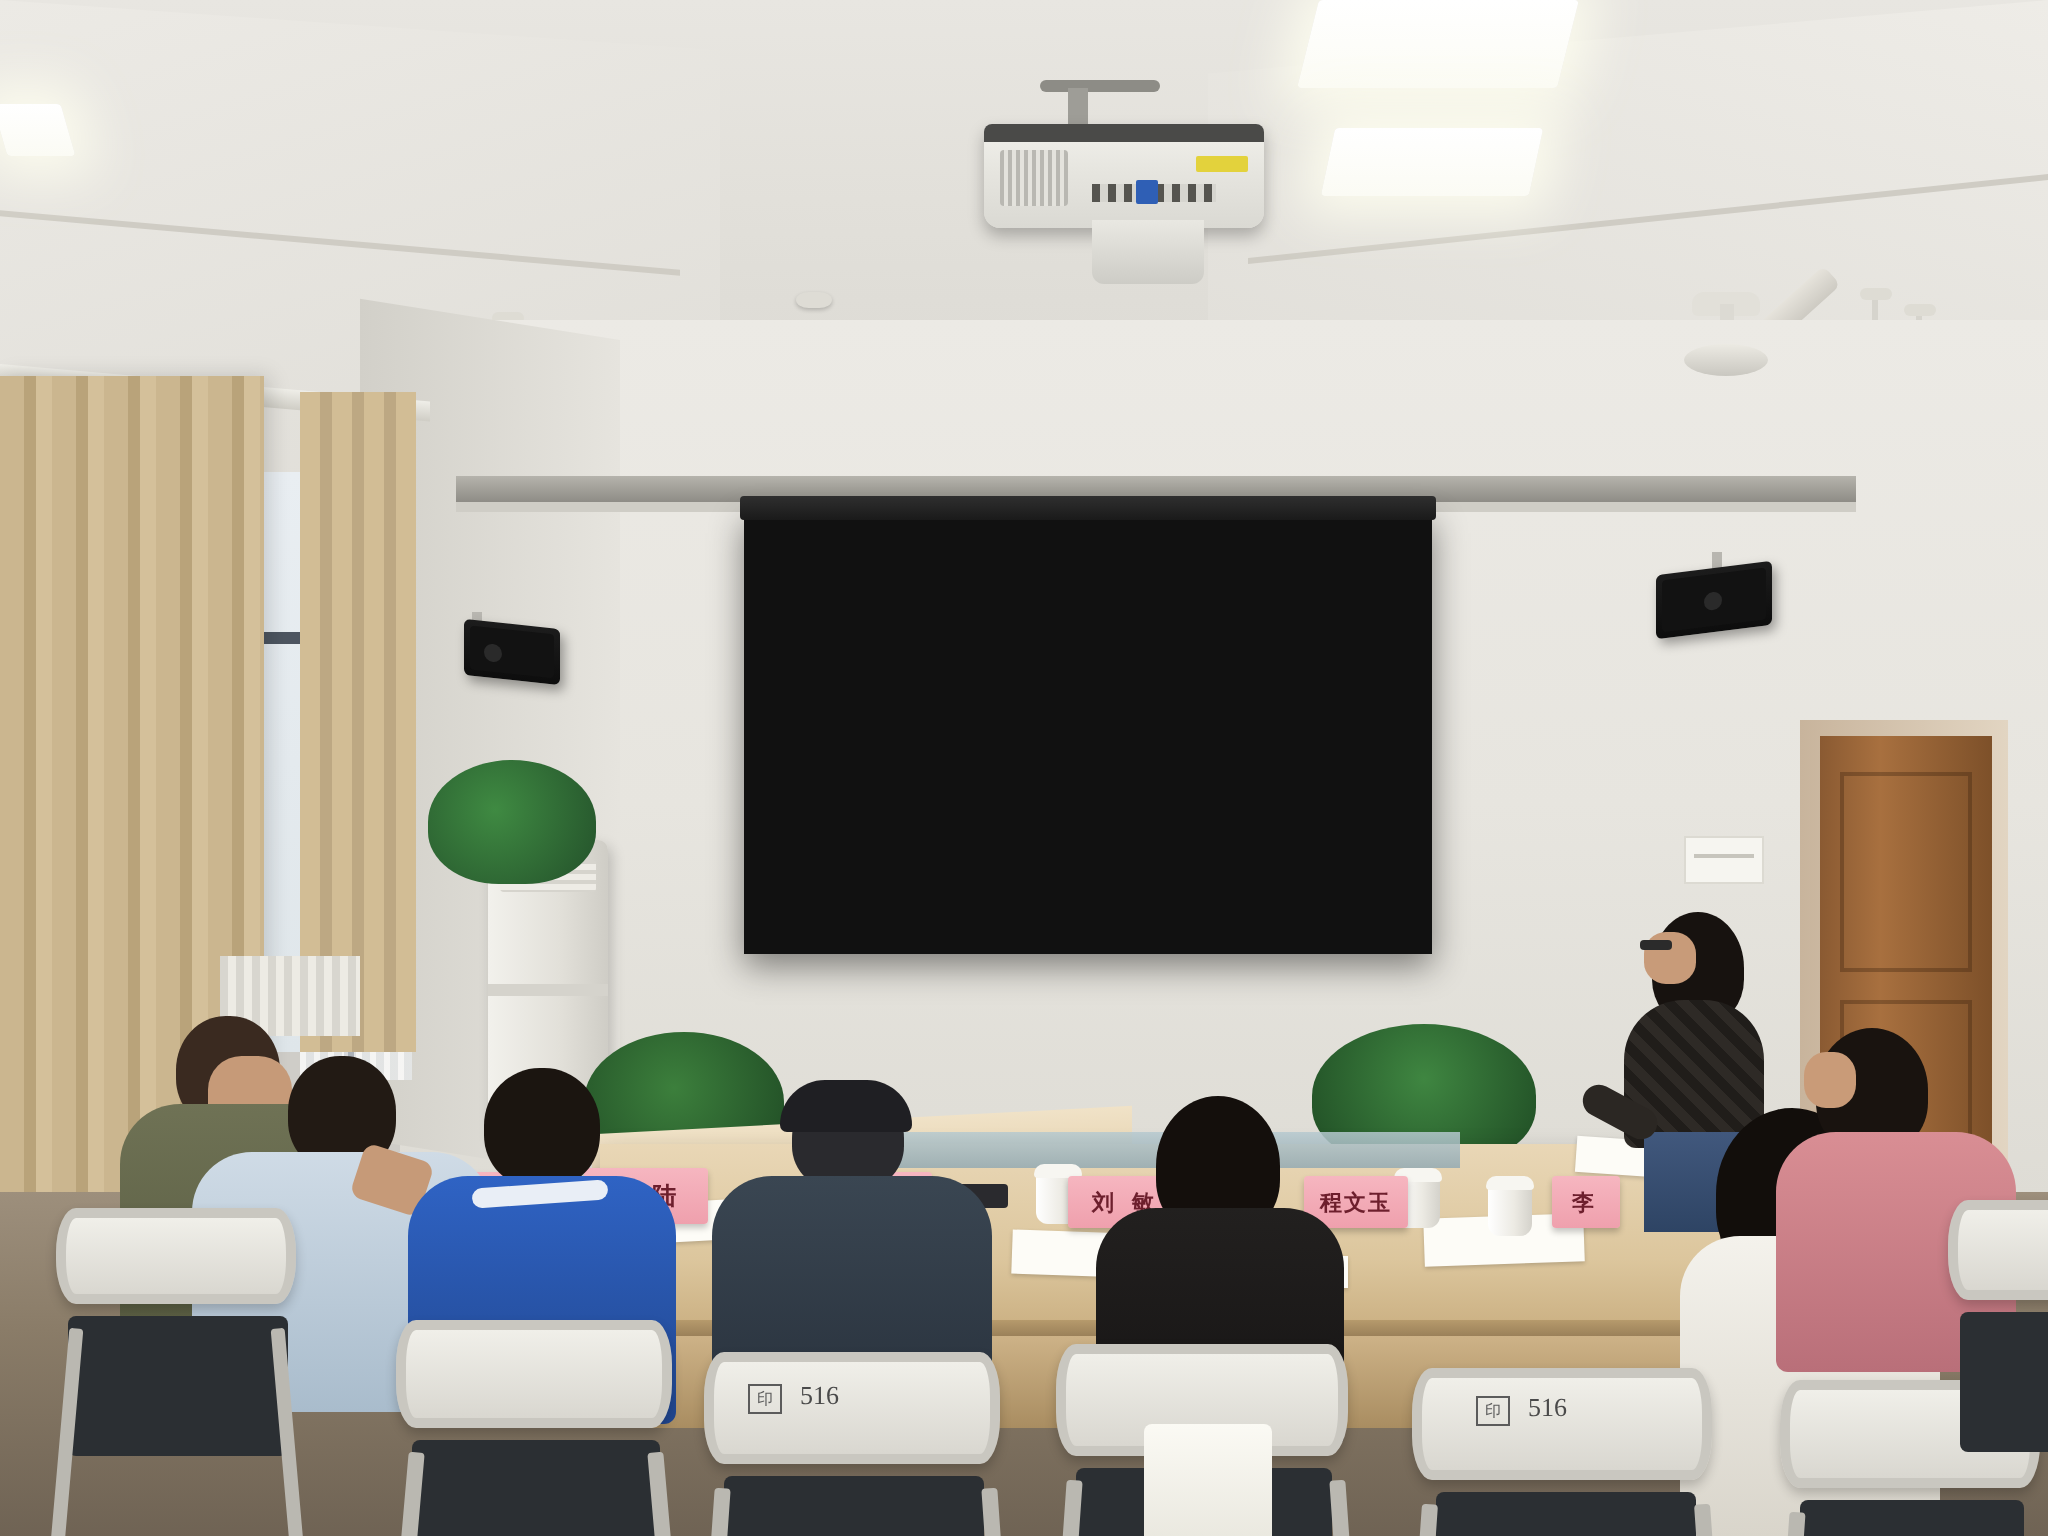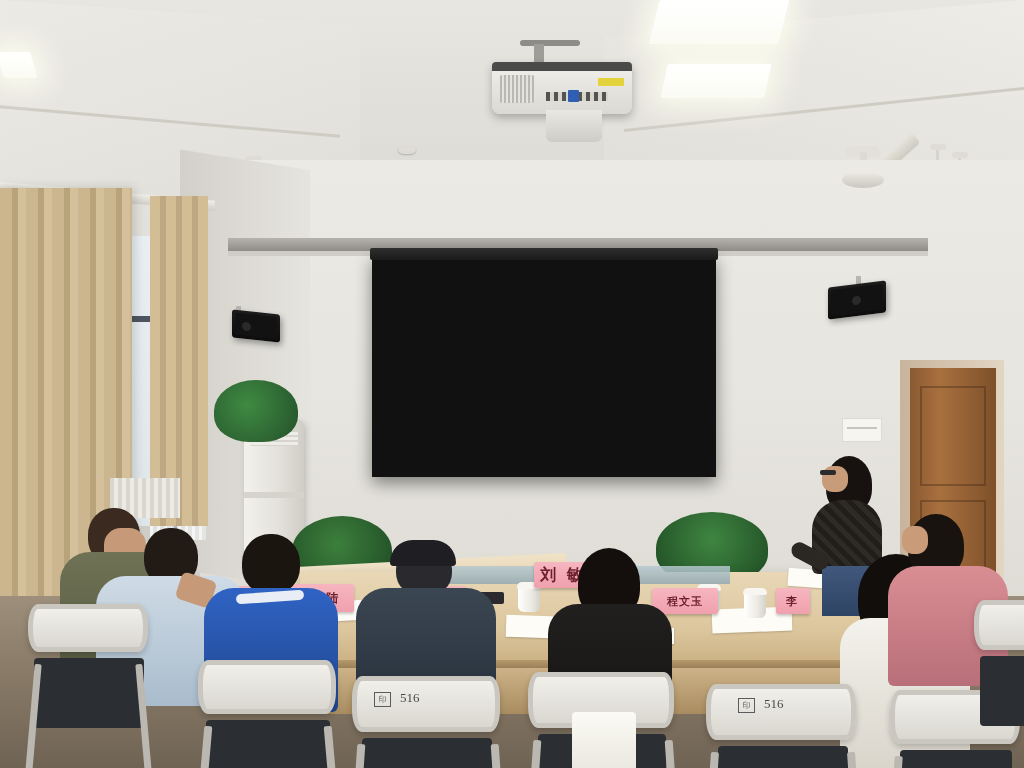--- a/index.html
+++ b/index.html
@@ -344,22 +344,22 @@
   <div class="cup-lid" style="left:517px;top:582px;"></div>
   <div class="cup" style="left:698px;top:588px;"></div>
   <div class="cup-lid" style="left:697px;top:584px;"></div>
   <div class="cup" style="left:744px;top:592px;"></div>
   <div class="cup-lid" style="left:743px;top:588px;"></div>
   <div class="cup" style="left:184px;top:586px;width:18px;height:18px;"></div>
 
   <div class="namecard" style="left:228px;top:586px;width:34px;height:26px;font-size:11px;">刘</div>
   <div class="namecard" style="left:292px;top:584px;width:62px;height:28px;font-size:12px;">付 陆</div>
   <div class="namecard" style="left:434px;top:586px;width:32px;height:26px;font-size:11px;">李</div>
-  <div class="namecard" style="left:534px;top:562px;width:58px;height:26px;font-size:16px;">刘 敏</div>
-  <div class="namecard" style="left:652px;top:588px;width:66px;height:26px;font-size:11px;letter-spacing:1px;">程文玉</div>
+  <div class="namecard" style="left:534px;top:588px;width:58px;height:26px;font-size:11px;">刘 敏</div>
+  <div class="namecard" style="left:652px;top:588px;width:52px;height:26px;font-size:11px;letter-spacing:1px;">程文玉</div>
   <div class="namecard" style="left:776px;top:588px;width:34px;height:26px;font-size:11px;">李</div>
 
   <div class="person">
     <div class="head" style="left:88px;top:508px;width:52px;height:56px;background:#3a2a20;"></div>
     <div class="head" style="left:104px;top:528px;width:42px;height:42px;background:#c69a78;border-radius:40%;"></div>
     <div class="body" style="left:60px;top:552px;width:118px;height:130px;background:linear-gradient(180deg,#6f7255,#565a3f);"></div>
   </div>
 
   <div class="person">
     <div class="head" style="left:144px;top:528px;width:54px;height:58px;background:#221a14;"></div>

